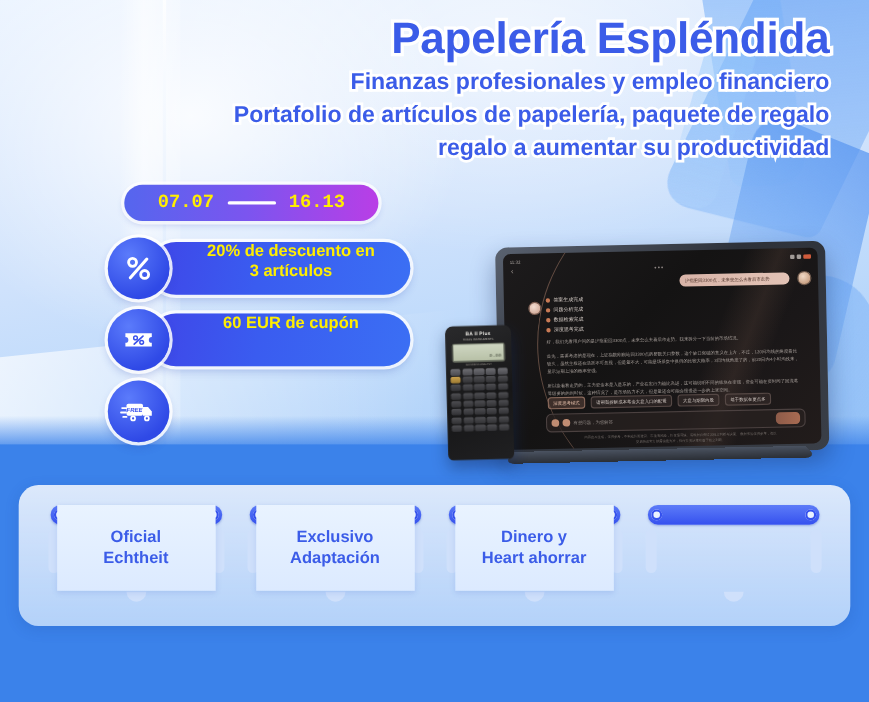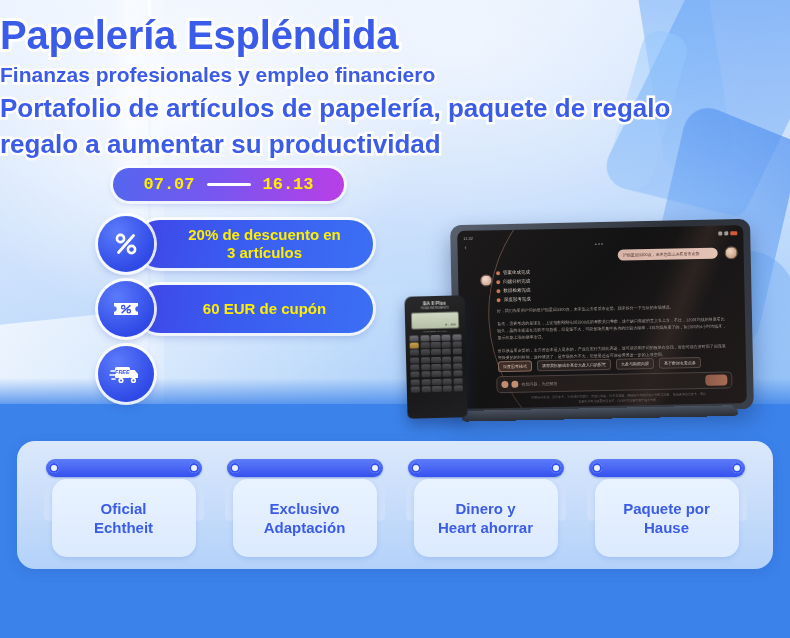--- a/index.html
+++ b/index.html
@@ -56,33 +56,33 @@
     position:absolute; left:0; top:404px; width:790px; height:234px;
     background:#3b82ea;
   }
   .bg-lowerblue::before{
     content:""; position:absolute; left:0; top:-26px; width:790px; height:40px;
     background:linear-gradient(180deg, rgba(59,130,234,0), #3b82ea 85%);
   }
 
   
   .headline-wrap {
-    position:absolute; left:0; top:12px; width:754px; text-align:left; z-index:8;
+    position:absolute; left:0; top:12px; width:754px; text-align:right; z-index:8;padding-left:36px;
   }
   .h-title {
     font-size:40px; font-weight:bold; color:#3b5ce8; letter-spacing:-.2px;
     -webkit-text-stroke:6px #ffffff; paint-order:stroke fill;
     line-height:1.18;
   }
   .h-sub {
     font-size:21px; font-weight:bold; color:#3b5ce8;
     -webkit-text-stroke:5px #ffffff; paint-order:stroke fill;
     line-height:1.32; margin-top:2px;
   }
-  .h-sub2 { font-size:26px; }
+  .h-sub2 { font-size:21px; }
 
   
   .date-badge {
     position:absolute; left:113px; top:168px; width:231px; height:33px;
     border-radius:17px;
     background:linear-gradient(90deg,#5566ee 0%, #7b55ef 48%, #b93ee6 100%);
     box-shadow:0 0 0 3px rgba(255,255,255,.75), 0 3px 7px rgba(60,90,200,.30);
     display:flex; align-items:center; justify-content:center; gap:12px;
     z-index:9;
   }
@@ -92,21 +92,21 @@
   
   .promo { position:absolute; left:98px; z-index:9; width:275px; height:56px; }
   .promo1 { top:216px; }
   .promo2 { top:281px; }
   .promo3 { top:346px; }
   .promo-bar {
     position:absolute; left:38px; top:4px; width:237px; height:48px;
     border-radius:24px;
     background:linear-gradient(100deg,#3f46e8 0%, #3a5cf0 42%, #3b6ff4 100%);
     box-shadow:0 0 0 3px rgba(255,255,255,.80), 0 4px 9px rgba(40,70,180,.28);
-    display:flex; align-items:center; justify-content:center;
+    display:flex; justify-content:center;
     padding-left:30px; padding-right:10px;
   }
   .promo-text {
     color:#ffee00; font-weight:bold; font-size:15px; line-height:1.18;
     text-align:center; white-space:pre-line;
   }
   .promo-icon {
     position:absolute; left:0; top:0; width:56px; height:56px; border-radius:50%;
     background:radial-gradient(circle at 34% 28%, #5b7bfb, #2f49e6 72%);
     box-shadow:0 0 0 3px rgba(255,255,255,.85), 0 4px 9px rgba(40,70,180,.32);
@@ -240,23 +240,23 @@
     background:linear-gradient(180deg,#5d7cf8,#3551ef);
     box-shadow:0 1px 2px rgba(30,60,170,.35);
   }
   .fc-frame::before, .fc-frame::after{
     content:""; position:absolute; top:4px; width:10px; height:10px; border-radius:50%;
     background:#eaf2ff; box-shadow:inset 0 0 0 2px #3551ef;
   }
   .fc-frame::before{ left:3px; }
   .fc-frame::after{ right:3px; }
   .fc-body{
-    position:absolute; left:12px; top:20px; width:144px; height:78px;
+    position:absolute; left:12px; top:0; width:144px; height:78px;
     background:linear-gradient(180deg,#e9f3ff,#dceaff);
-    border-radius:15px;
+    border-radius:0;
     box-shadow:0 2px 5px rgba(60,100,200,.16);
     display:flex; align-items:center; justify-content:center;
   }
   .fc-side{
     position:absolute; top:22px; width:10px; height:40px;
     background:#cfe0fb; border-radius:5px;
   }
   .fc-side.l{ left:4px; }
   .fc-side.r{ right:4px; }
   .fc-notch{
@@ -494,20 +494,16 @@
         <div class="fc-label">Dinero y
 Heart ahorrar</div>
       </div>
     </div>
 
     <div class="feature-card">
       <div class="fc-side l"></div>
       <div class="fc-side r"></div>
       <div class="fc-notch"></div>
       <div class="fc-frame"></div>
-      <div class="fc-body">
-        <div class="fc-label">Paquete por
-Hause</div>
-      </div>
     </div>
 
   </div>
 </div>
 
 </body></html>

